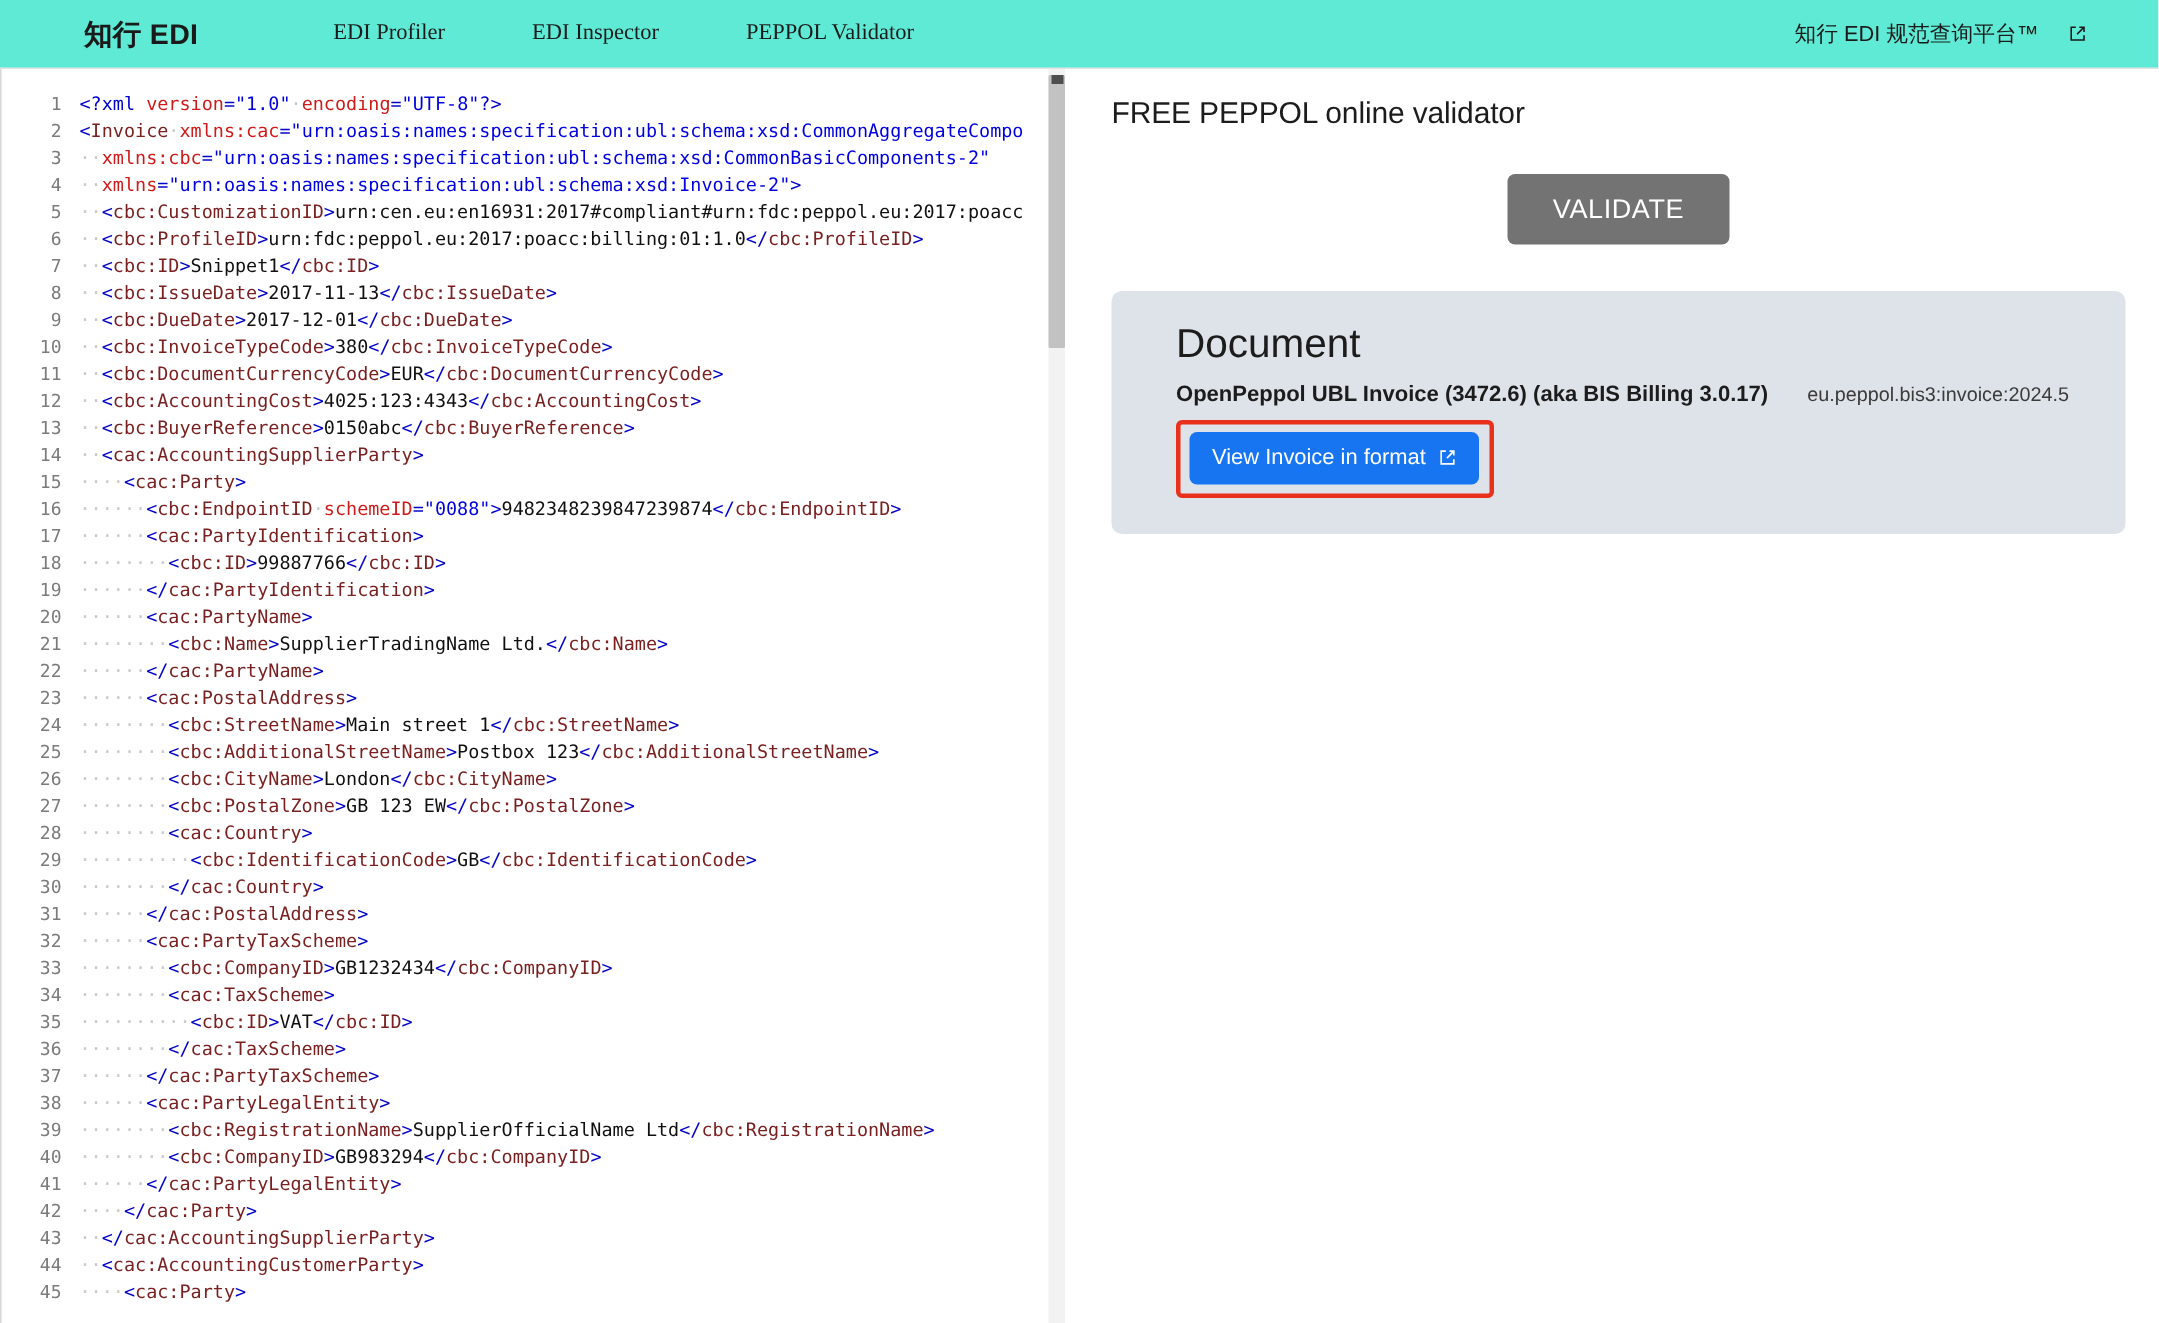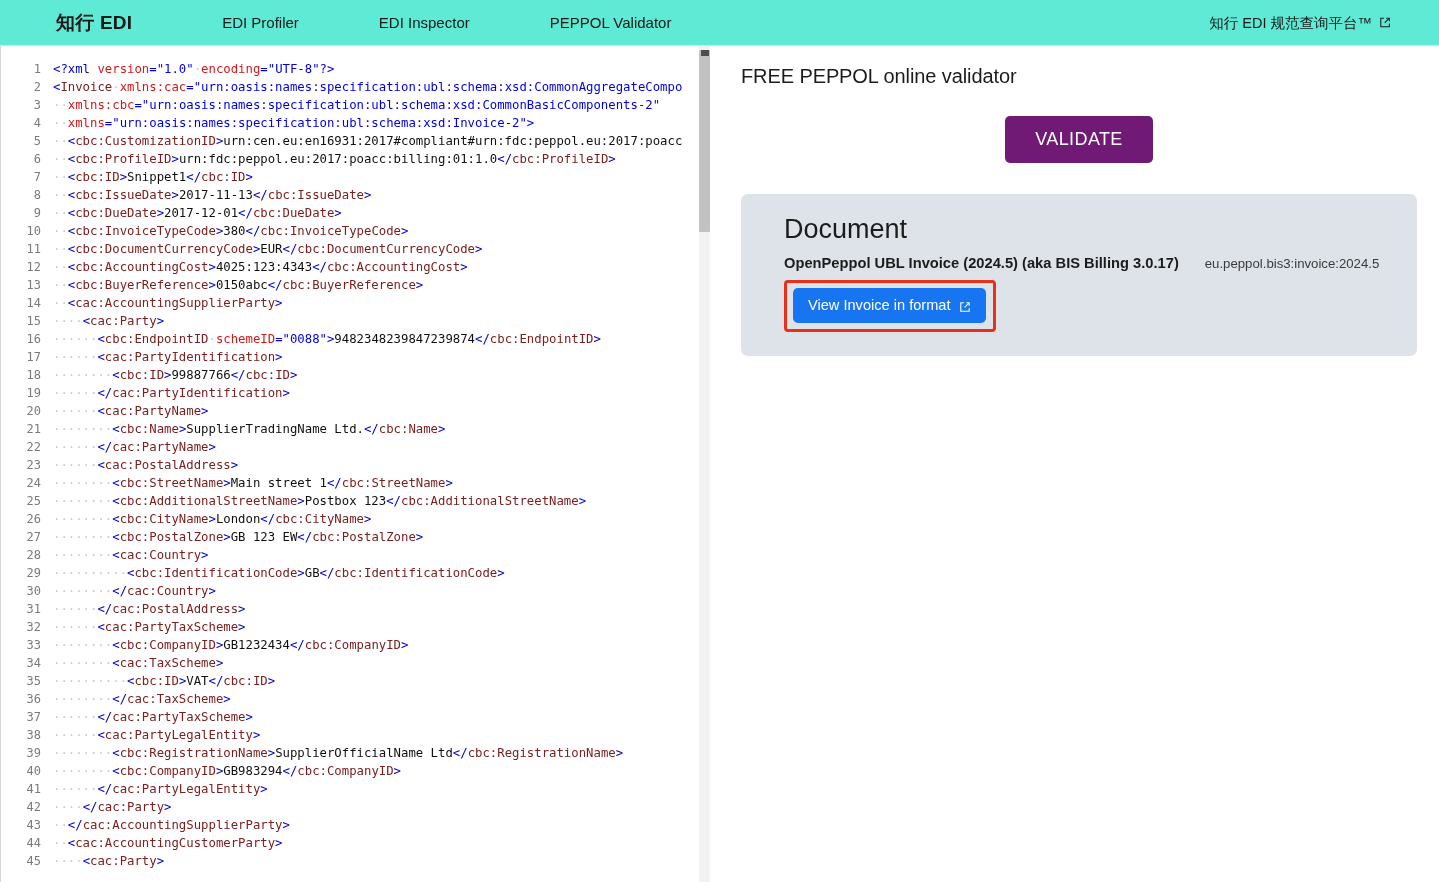--- a/index.html
+++ b/index.html
@@ -26,37 +26,38 @@
     font-size: 19px;
     font-weight: bold;
     color: #1a1a1a;
     letter-spacing: 0.2px;
     white-space: nowrap;
   }
   #main-nav {
     display: flex;
     align-items: flex-start;
     margin-left: 90px;
-    gap: 80px;
+    gap: 58px;
+    font-family: Liberation Serif, serif;
   }
   #main-nav .nav-link {
     font-size: 15px;
     color: #1a1a1a;
     text-decoration: none;
     white-space: nowrap;
     cursor: pointer;
   }
   #header-right {
     position: absolute;
     right: 48px;
     top: 50%;
     transform: translateY(-50%);
     display: flex;
     align-items: center;
-    gap: 7px;
+    gap: 20px;
     font-size: 14.5px;
     color: #1a1a1a;
     white-space: nowrap;
     cursor: pointer;
   }
   .ext-icon { display: inline-block; line-height: 0; }
 
   
   #page-body {
     display: flex;
@@ -144,21 +145,21 @@
     font-size: 14.6px;
     color: #1c1c1c;
     line-height: 21px;
   }
   #validate-wrap {
     display: flex;
     justify-content: center;
     margin-top: 28px;
   }
   #validate-button {
-    background: #701a75;
+    background: #737373;
     color: #ffffff;
     border: none;
     border-radius: 5px;
     font-size: 18px;
     font-family: "Liberation Sans", sans-serif;
     letter-spacing: 0.4px;
     padding: 13px 30px;
     cursor: pointer;
   }
   #not-stored-note {
@@ -200,21 +201,21 @@
   }
   #view-invoice-highlight {
     display: inline-block;
     margin-top: 9px;
     border: 3px solid #e8301a;
     border-radius: 4px;
     padding: 5px 7px 6px 6px;
   }
   #view-invoice-button {
     display: inline-flex;
-    align-items: flex-end;
+    align-items: center;
     gap: 8px;
     background: #1775f1;
     color: #ffffff;
     border: none;
     border-radius: 5px;
     font-size: 14.6px;
     font-family: "Liberation Sans", sans-serif;
     padding: 9px 15px 10px 15px;
     cursor: pointer;
     white-space: nowrap;
@@ -261,21 +262,21 @@
 
     <div id="validate-wrap">
       <button id="validate-button">VALIDATE</button>
     </div>
 
 
     <div id="document-card">
       <h2 id="document-card-title">Document</h2>
 
       <div id="doc-meta-row">
-        <span id="doc-format-name">OpenPeppol UBL Invoice (2024.5) (aka BIS Billing 3.0.17)</span>
+        <span id="doc-format-name">OpenPeppol UBL Invoice (3472.6) (aka BIS Billing 3.0.17)</span>
         <span id="doc-format-id">eu.peppol.bis3:invoice:2024.5</span>
       </div>
 
       <div id="view-invoice-highlight">
         <button id="view-invoice-button">
           <span>View Invoice in format</span>
           <span class="ext-icon">
             <svg width="12" height="12" viewBox="0 0 16 16" fill="none" stroke="#ffffff" stroke-width="1.5">
               <path d="M6.5 2.4H2.4v11.2h11.2V9.5"></path>
               <path d="M9.8 2.4h3.8v3.8"></path>

